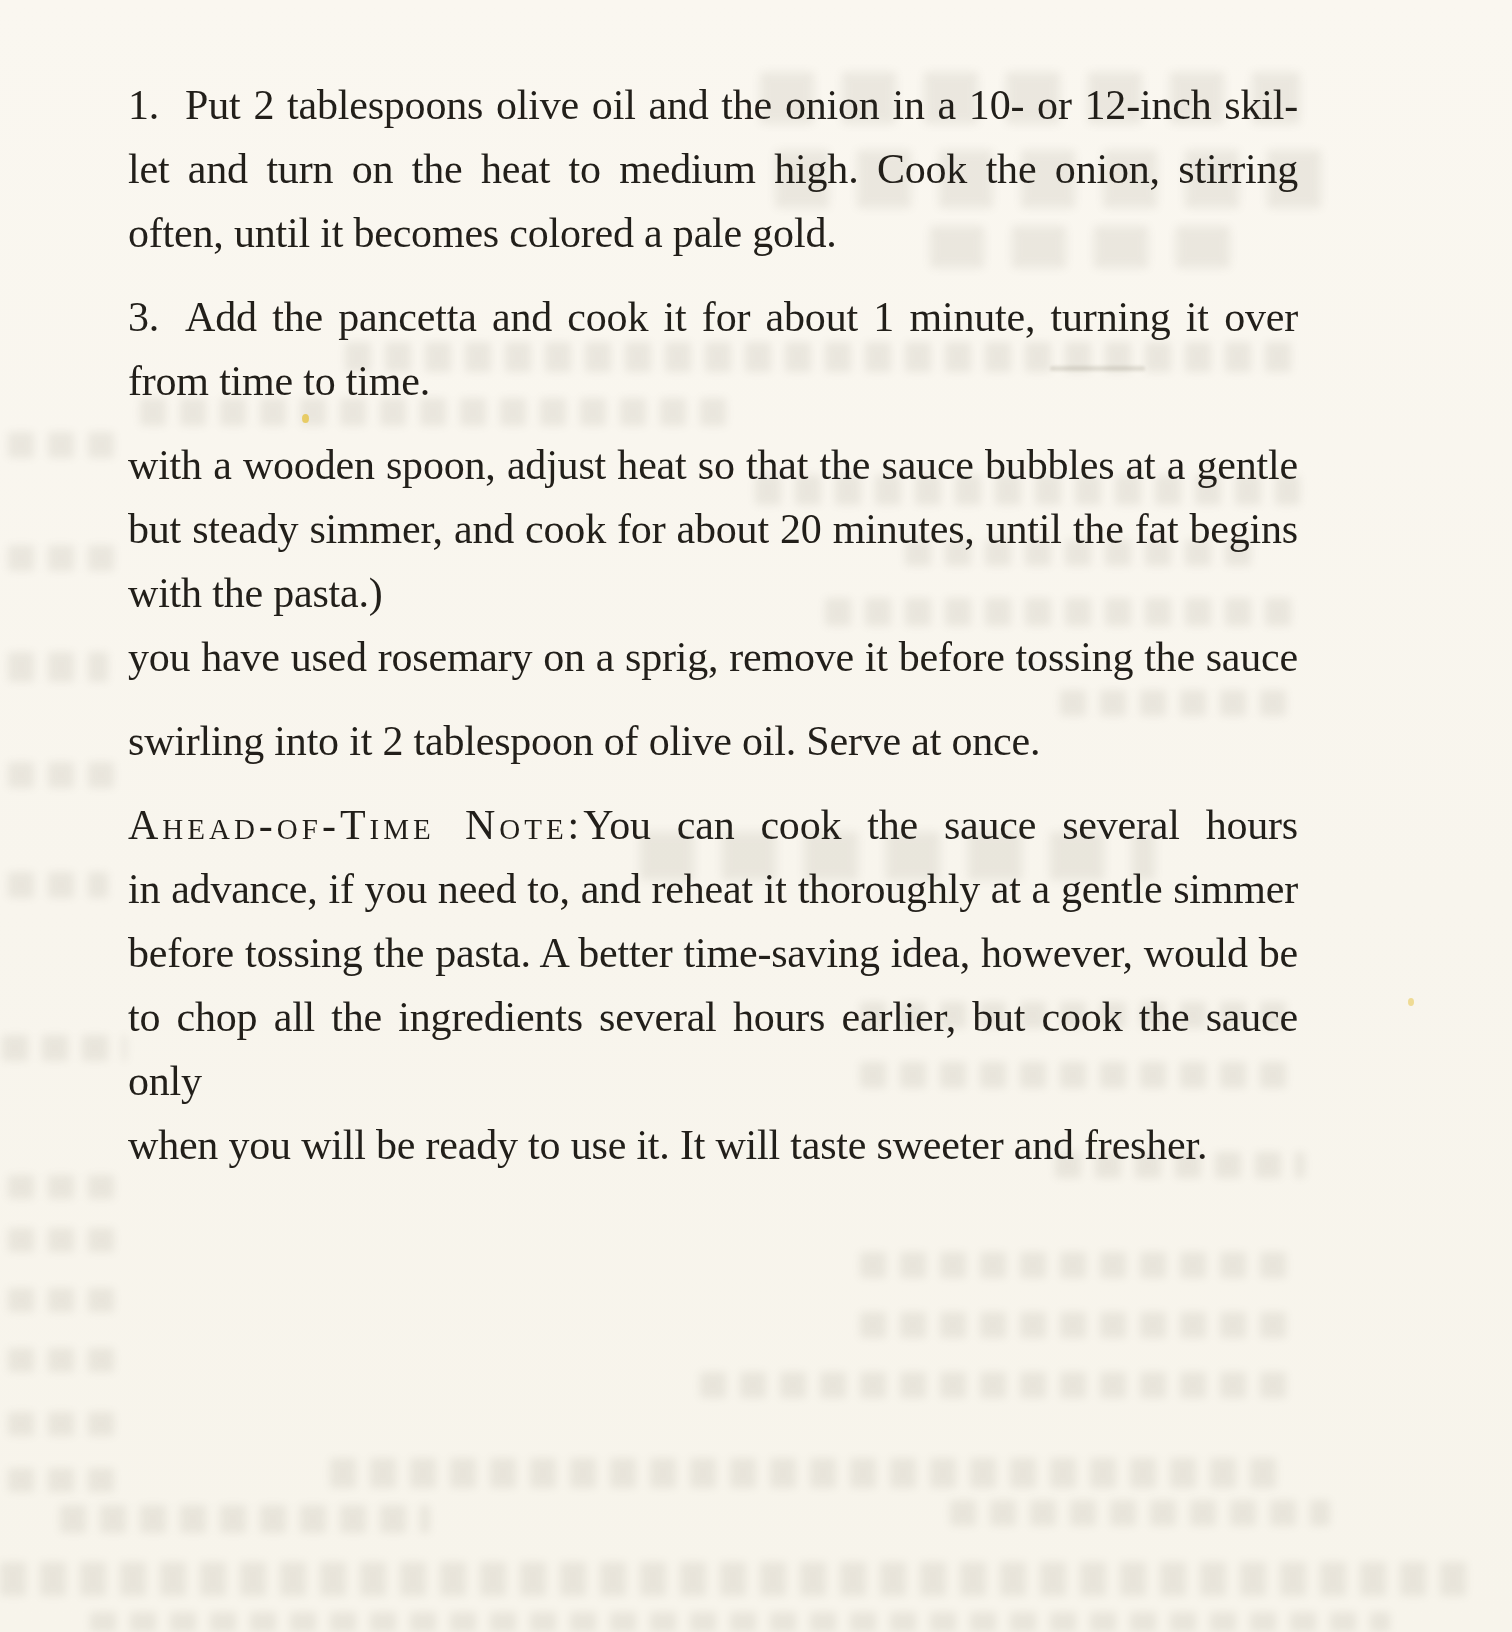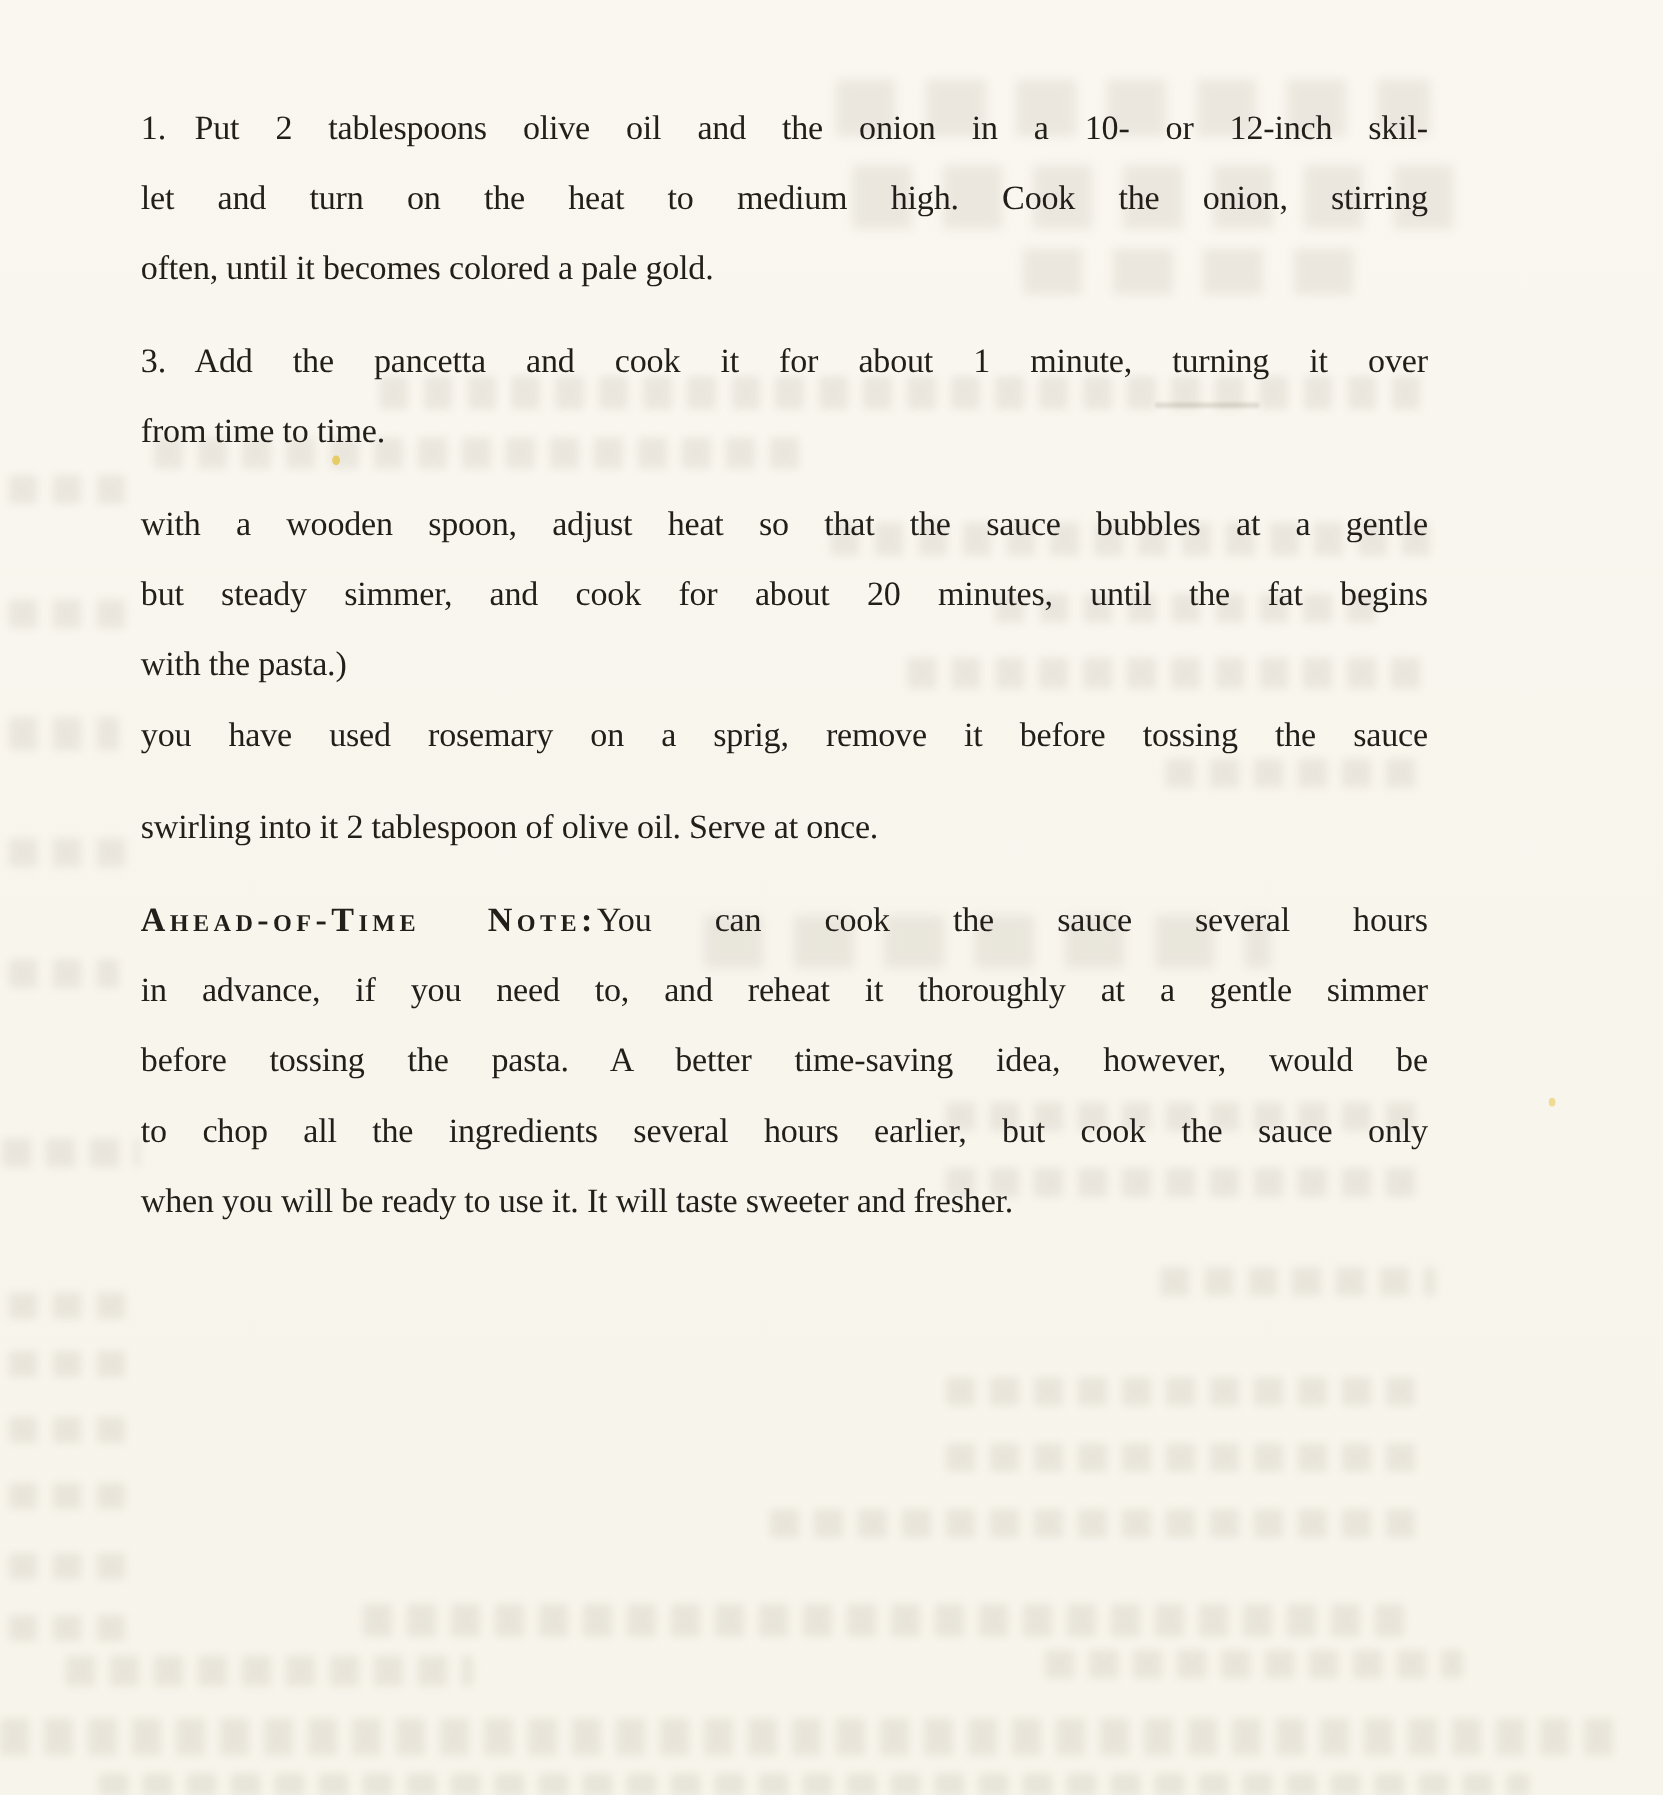--- a/index.html
+++ b/index.html
@@ -17,24 +17,24 @@
   .page {
     position: relative;
     width: 1512px;
     height: 1632px;
     background: linear-gradient(180deg, #faf7f0 0%, #f8f5ed 55%, #f7f4eb 100%);
   }
   
   .text-column {
     position: absolute;
     left: 128px;
-    top: 84px;
+    top: 73px;
     width: 1170px;
     color: #221f1a;
-    font-size: 31px;
+    font-size: 42px;
     letter-spacing: -0.2px;
     line-height: 64px;
     z-index: 2;
   }
   .para {
     margin: 0 0 20px 0;
     padding: 0;
   }
   .line {
     display: block;
@@ -45,21 +45,20 @@
   .line.last {
     text-align-last: left;
   }
   .step-number {
     display: inline-block;
     margin-right: 26px;
   }
   .note-label {
     font-variant: small-caps;
     letter-spacing: 4px;
-    font-weight: bold;
   }
   
   .ghost {
     position: absolute;
     filter: blur(4px);
     opacity: 0.11;
     border-radius: 3px;
     background: repeating-linear-gradient(90deg, #756f5c 0 26px, transparent 26px 40px);
     z-index: 1;
   }

